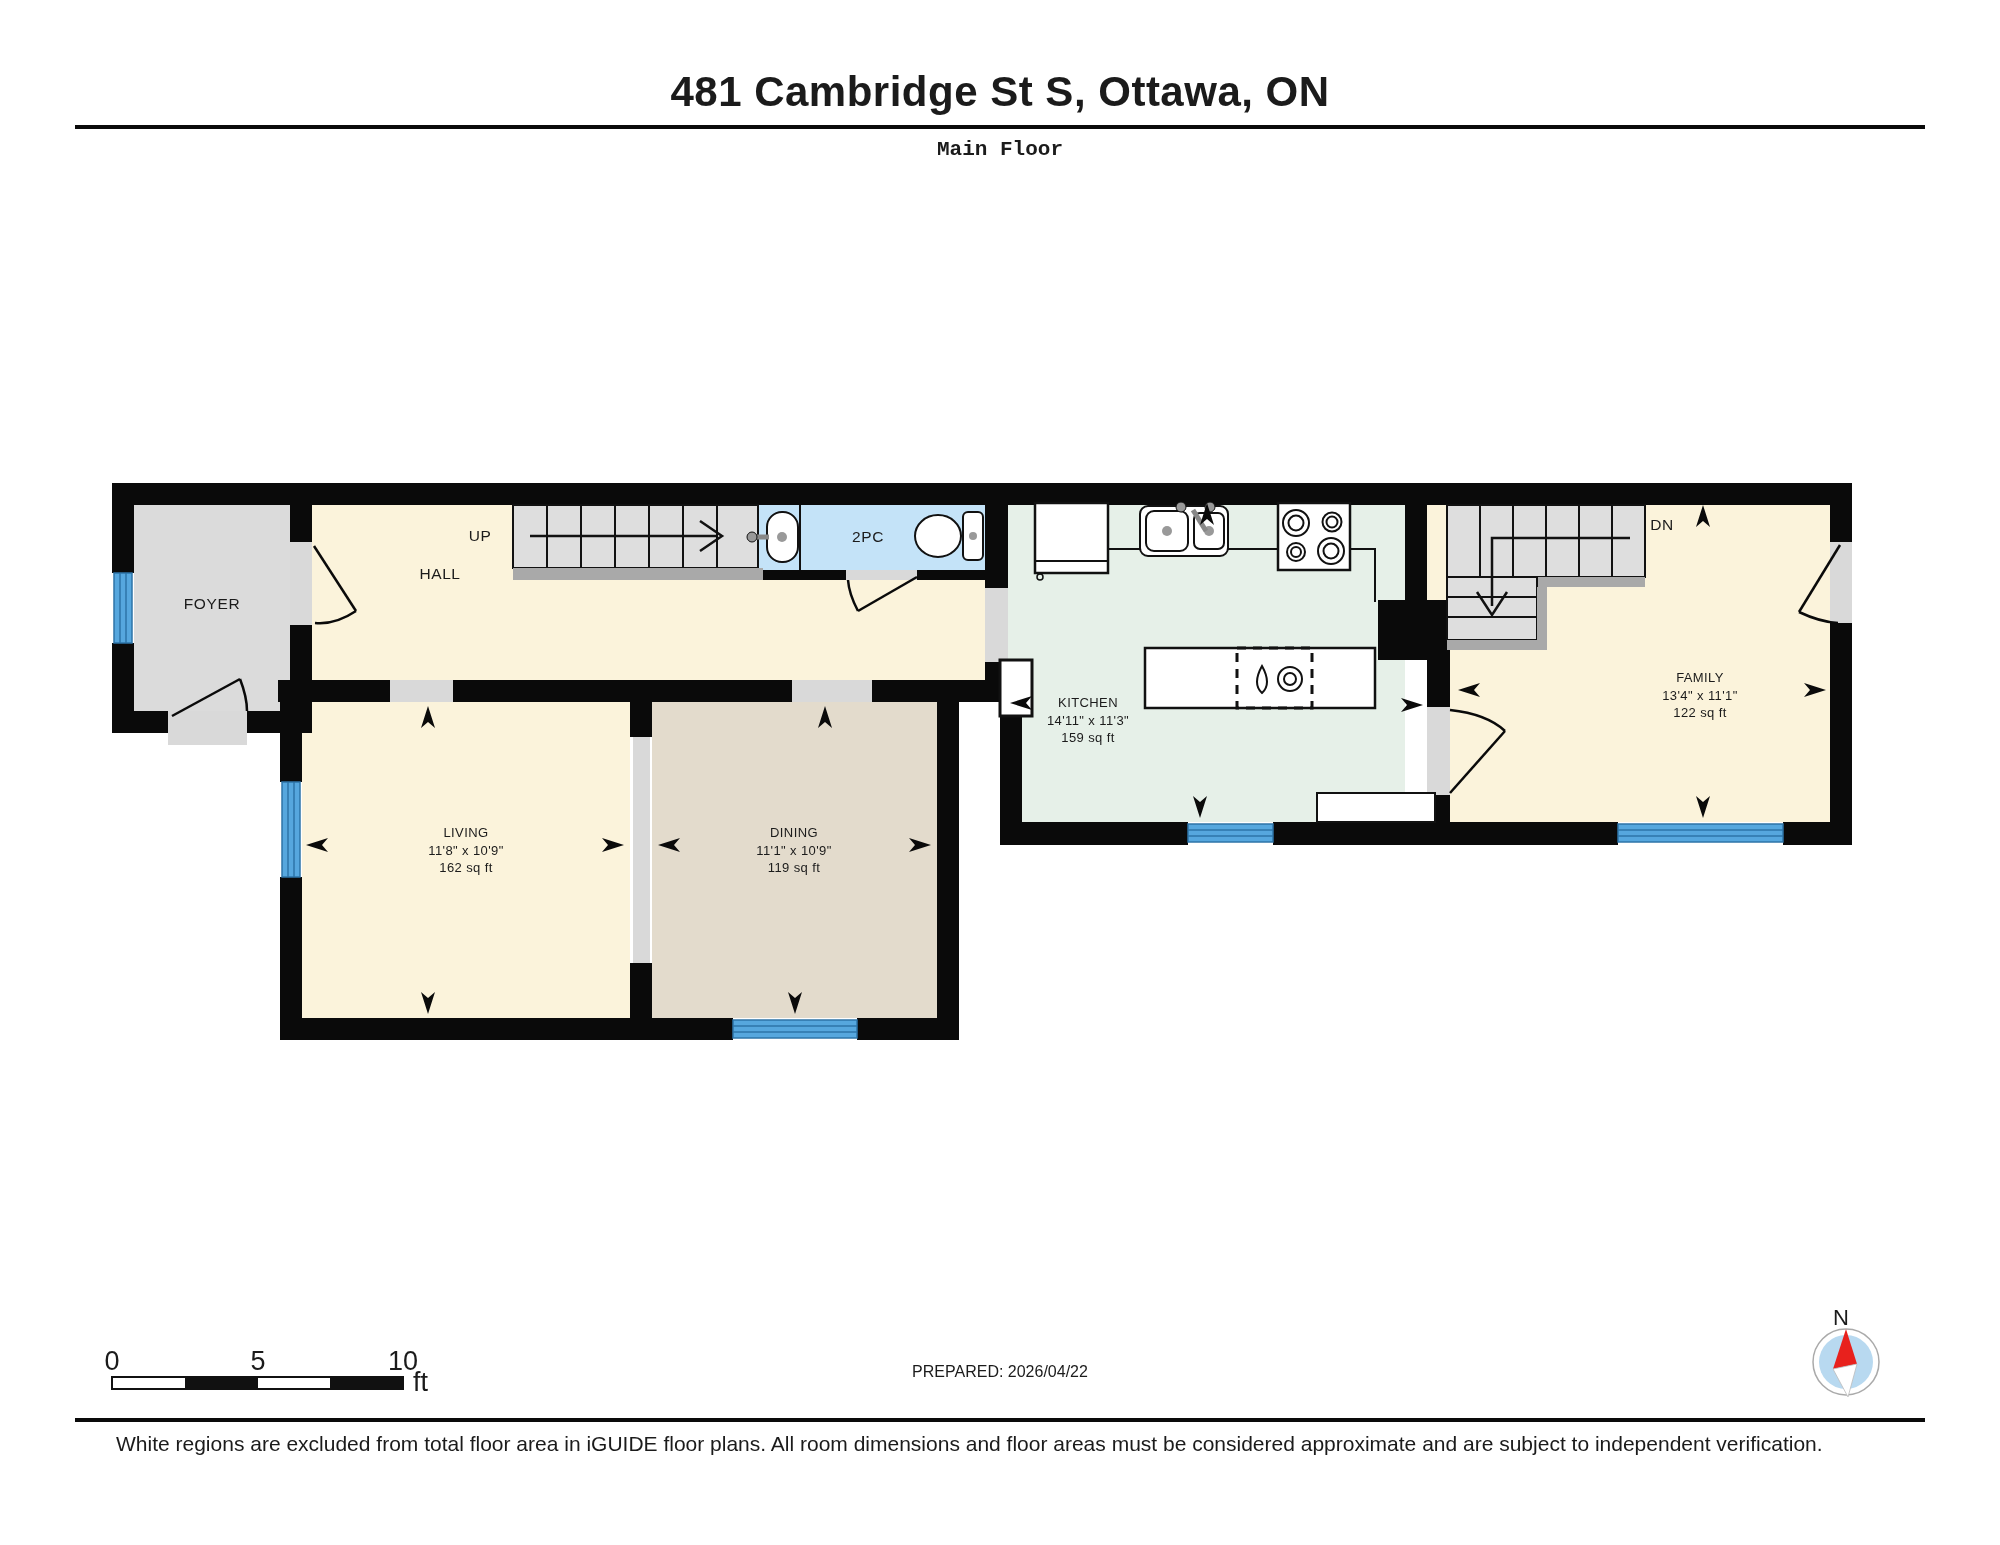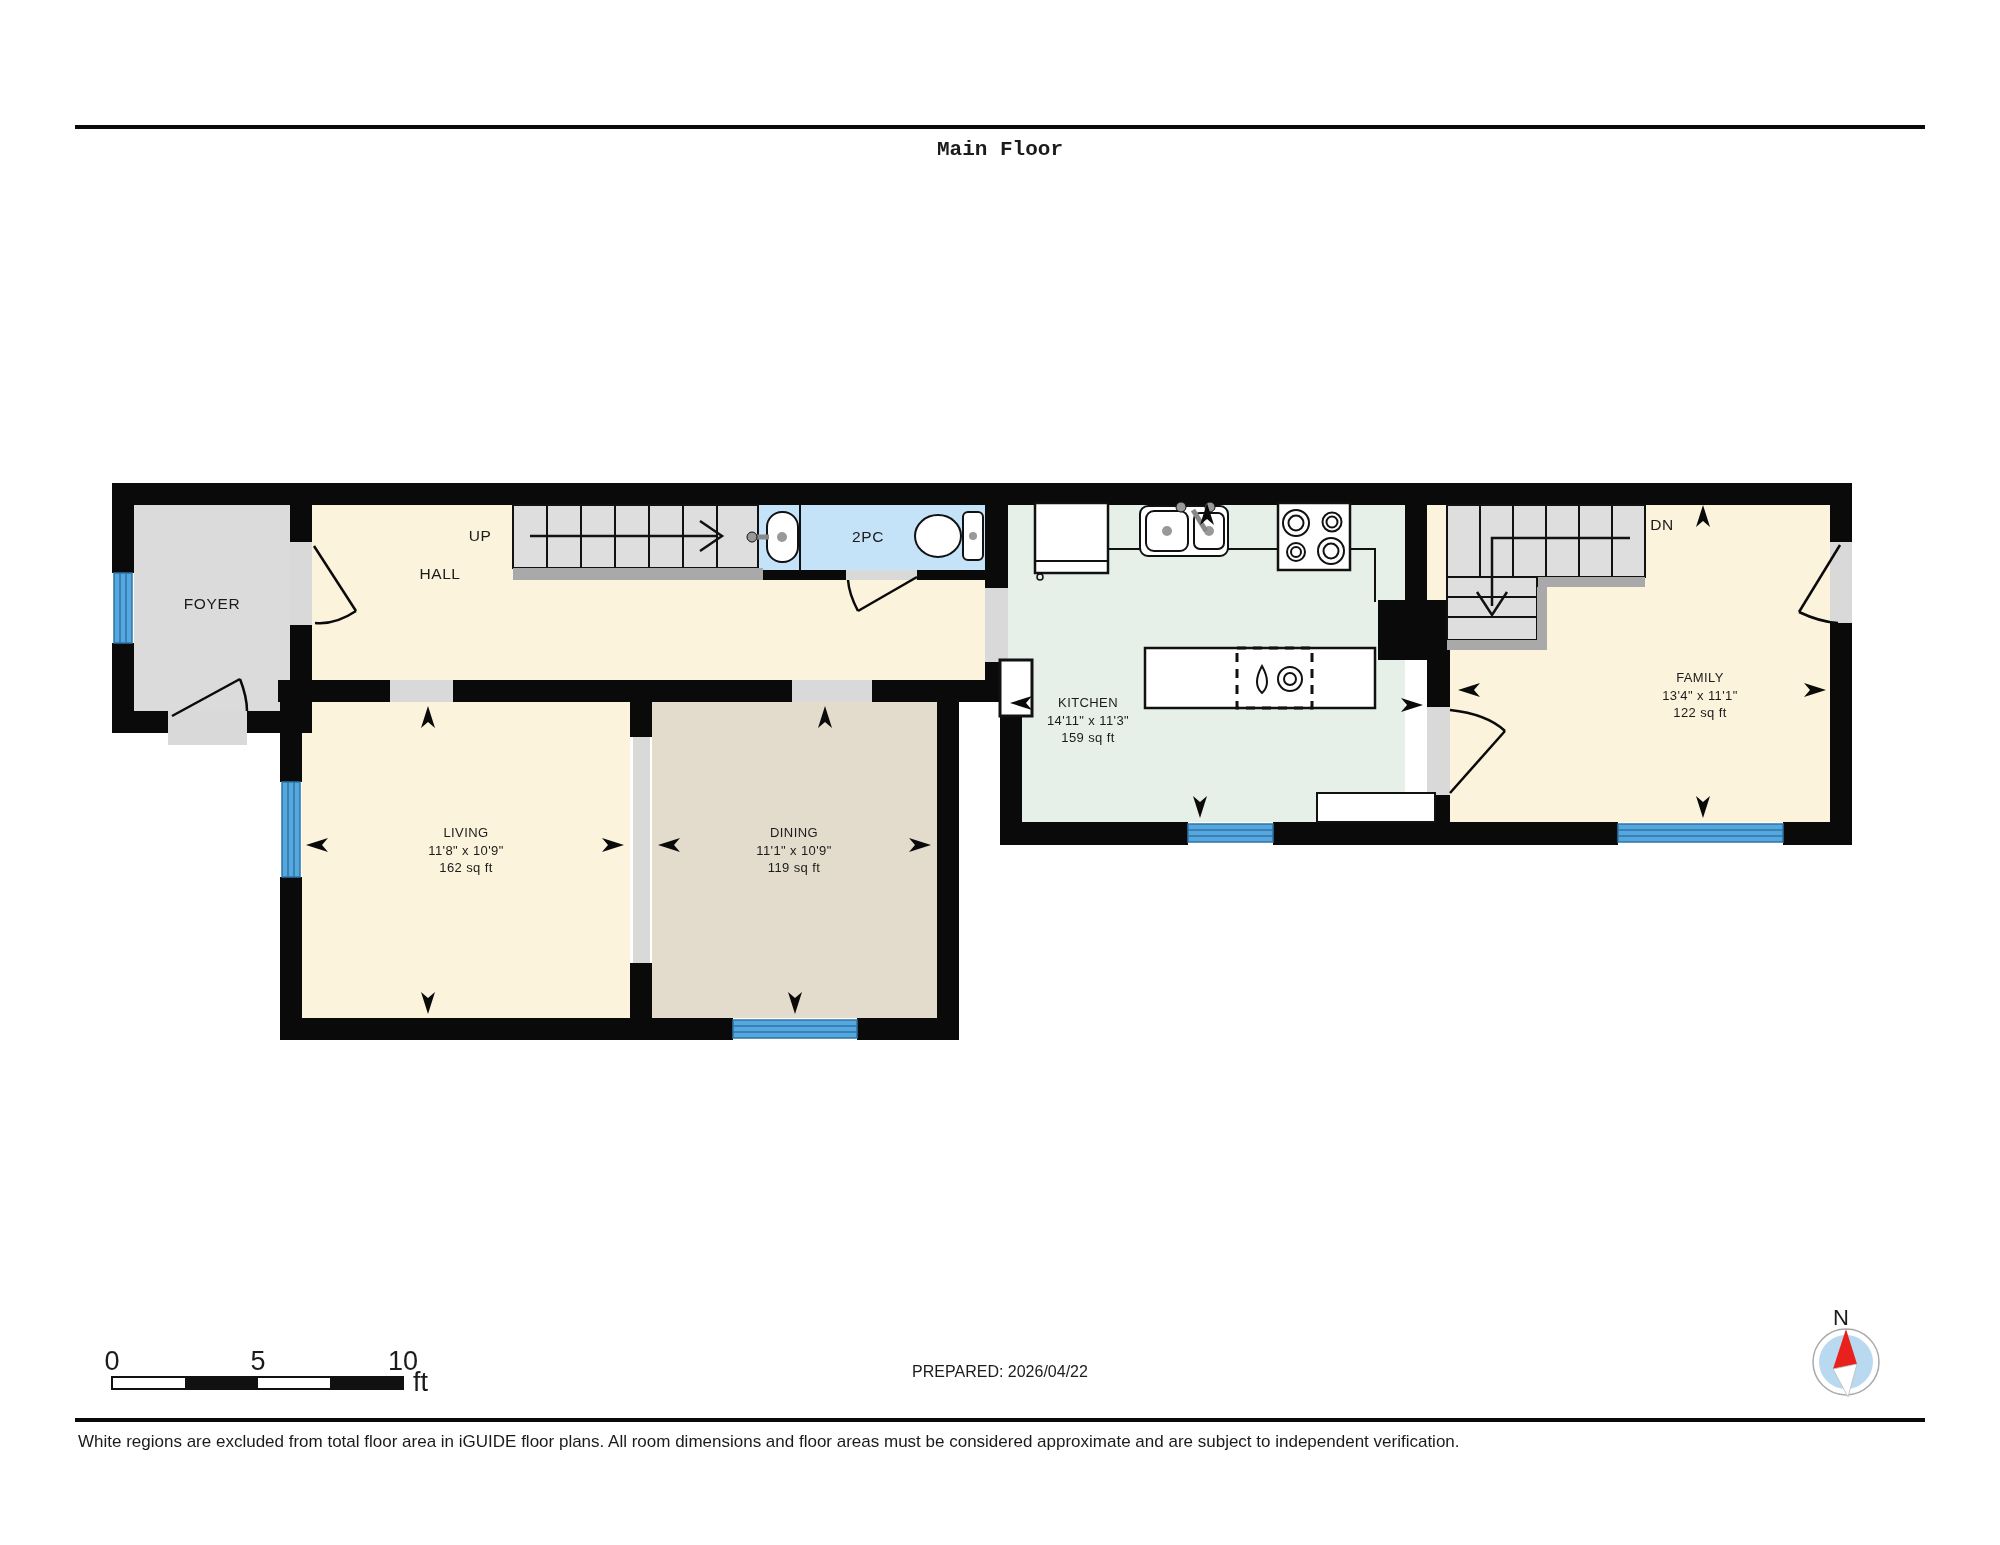--- a/index.html
+++ b/index.html
@@ -7,21 +7,21 @@
           font-family:"Liberation Sans",sans-serif;color:#111;}
   svg{position:absolute;left:0;top:0;}
   .lbl{position:absolute;white-space:nowrap;color:#1b1b1b;}
   .center{transform:translateX(-50%);text-align:center;}
   .title{font-size:42px;font-weight:bold;letter-spacing:.5px;}
   .subtitle{font-size:21px;font-weight:bold;}
   .room{font-size:13px;line-height:17.5px;letter-spacing:.4px;}
   .small-lbl{font-size:15.5px;letter-spacing:.6px;}
   .tick{font-size:27px;}
   .prepared{font-size:16px;}
-  .disclaimer{font-size:17px;}
+  .disclaimer{font-size:21px;margin-left:38px;}
   .north{font-size:22px;}
 </style>
 </head>
 <body>
 
 <div id="canvas">
 
   <svg width="2000" height="1545" viewBox="0 0 2000 1545">
     <defs>
       <polygon id="dimarrow" points="-22,-7 0,0 -22,7 -16,0"></polygon>
@@ -252,20 +252,21 @@
     </g>
 
     <g>
       <circle cx="1846" cy="1362" r="33" fill="#fff" stroke="#aaa" stroke-width="1.5"></circle>
       <circle cx="1846" cy="1362" r="27" fill="#B8D9F0"></circle>
       <polygon points="1846,1329 1833,1369 1857,1364" fill="#E8211D"></polygon>
       <polygon points="1833,1369 1857,1364 1848,1397" fill="#fff" stroke="#bbb" stroke-width="0.8"></polygon>
     </g>
   </svg>
 
+  <div class="lbl title center" style="left:1000px;top:68px;">481 Cambridge St S, Ottawa, ON</div>
   <div class="lbl subtitle center" style="left:1000px;top:138px;font-family:Liberation Mono, monospace;">Main Floor</div>
 
   <div class="lbl small-lbl center" style="left:212px;top:595px;">FOYER</div>
   <div class="lbl small-lbl center" style="left:440px;top:565px;">HALL</div>
   <div class="lbl small-lbl center" style="left:480px;top:527px;">UP</div>
   <div class="lbl small-lbl center" style="left:868px;top:528px;">2PC</div>
   <div class="lbl small-lbl center" style="left:1662px;top:516px;">DN</div>
 
   <div class="lbl room center" style="left:1088px;top:694px;">
     <div>KITCHEN</div>

